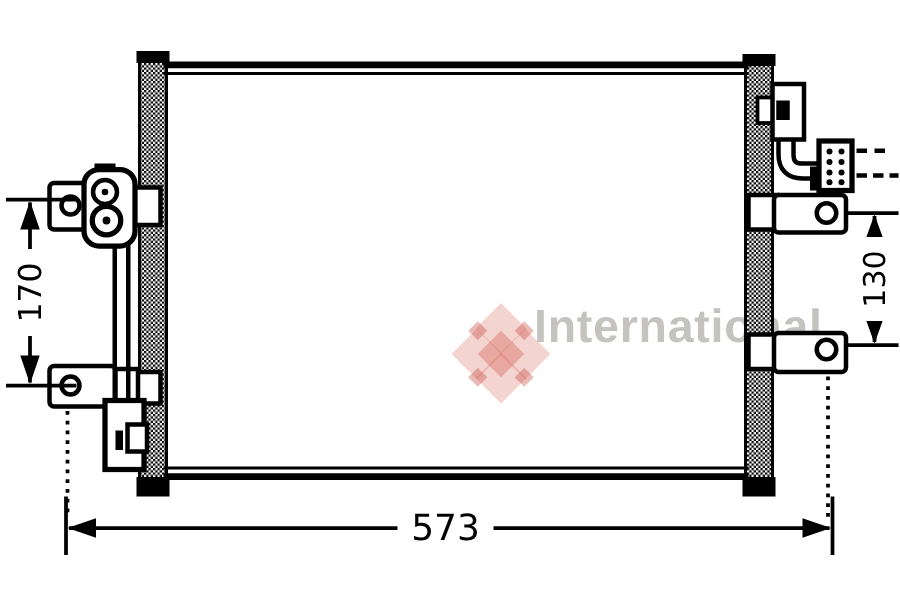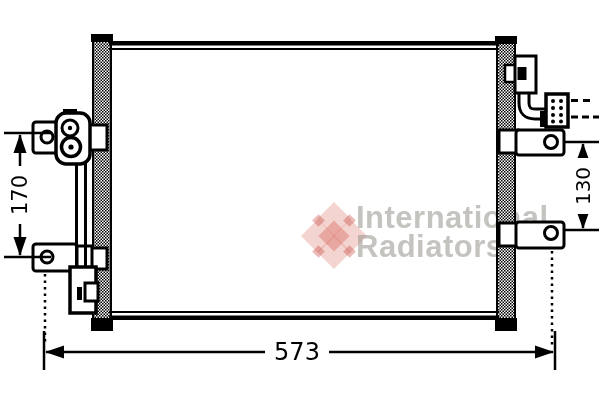--- a/index.html
+++ b/index.html
@@ -40,21 +40,20 @@
       <div class="petal p-bottom"></div>
       <div class="petal p-left"></div>
       <div class="petal p-center"></div>
       <div class="speck s1"></div>
       <div class="speck s2"></div>
       <div class="speck s3"></div>
       <div class="speck s4"></div>
     </div>
     <div class="wm-text">
       <div>International</div>
-      <div>Radiators</div>
     </div>
   </div>
 
   <svg class="drawing" width="600" height="400" viewBox="0 0 600 400">
     <defs>
       <pattern id="hatch" width="3" height="3" patternUnits="userSpaceOnUse">
         <rect width="3" height="3" fill="#ffffff"></rect>
         <rect width="1.5" height="1.5" fill="#000000"></rect>
         <rect x="1.5" y="1.5" width="1.5" height="1.5" fill="#000000"></rect>
       </pattern>

